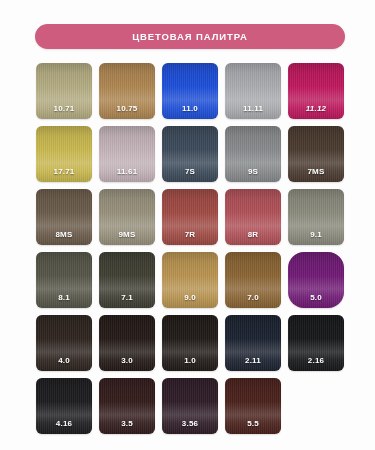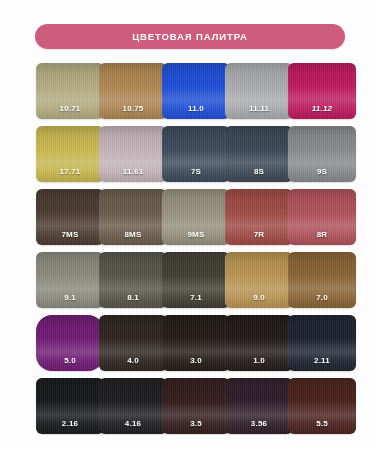--- a/index.html
+++ b/index.html
@@ -52,21 +52,20 @@
     column-gap: 7px;
     row-gap: 7px;
   }
   .swatch {
     position: relative;
     width: 56px;
     height: 56px;
     border-radius: 6px;
     overflow: hidden;
     box-shadow: 0 1px 1.5px rgba(0,0,0,0.13);
-    padding-left: 12px;
   }
   .swatch .sheen {
     position: absolute;
     inset: 0;
     background-image:
       repeating-linear-gradient(90deg,
         rgba(255,255,255,0.055) 0px,
         rgba(255,255,255,0.055) 1px,
         rgba(0,0,0,0.045) 1px,
         rgba(0,0,0,0.045) 2px);
@@ -140,25 +139,20 @@
       <div class="swatch" style="background: rgb(195, 179, 184);">
         <div class="sheen"></div>
         <div class="gloss"></div>
         <div class="swatch-label">11.61</div>
       </div>
       <div class="swatch" style="background: rgb(60, 74, 90);">
         <div class="sheen"></div>
         <div class="gloss"></div>
         <div class="swatch-label">7S</div>
       </div>
-      <div class="swatch" style="background: rgb(58, 71, 85);">
-        <div class="sheen"></div>
-        <div class="gloss"></div>
-        <div class="swatch-label">8S</div>
-      </div>
       <div class="swatch" style="background: rgb(135, 138, 140);">
         <div class="sheen"></div>
         <div class="gloss"></div>
         <div class="swatch-label">9S</div>
       </div>
       <div class="swatch" style="background: rgb(74, 58, 47);">
         <div class="sheen"></div>
         <div class="gloss"></div>
         <div class="swatch-label">7MS</div>
       </div>

